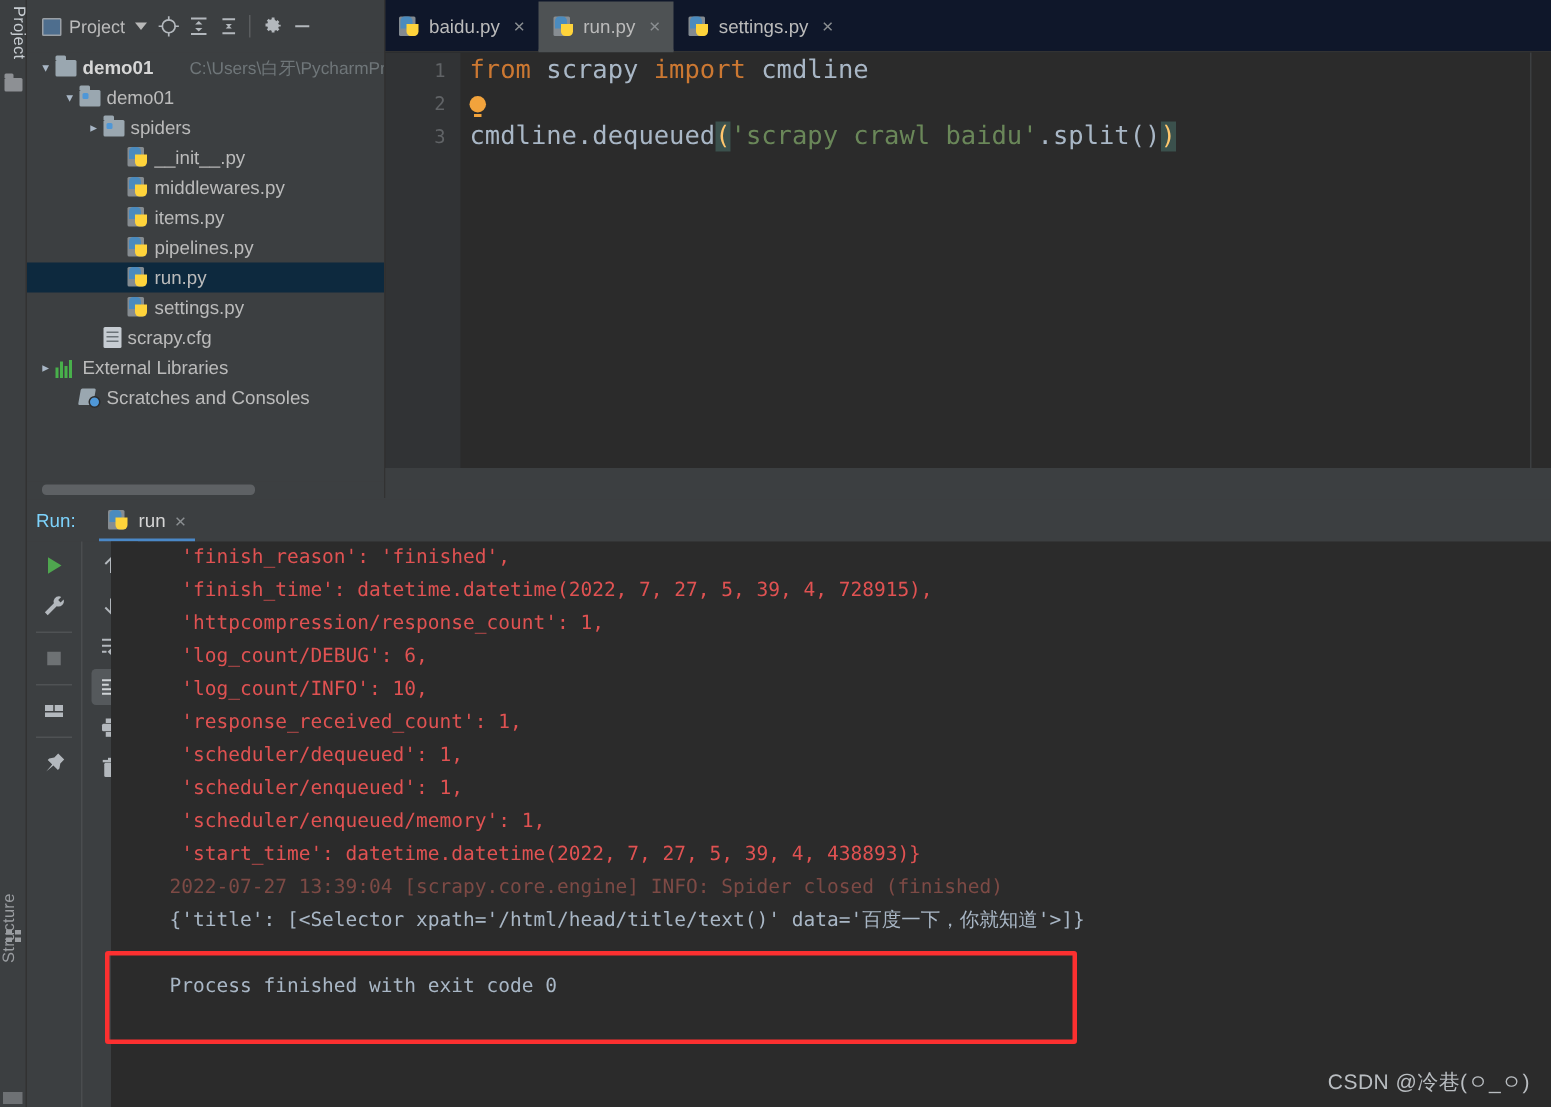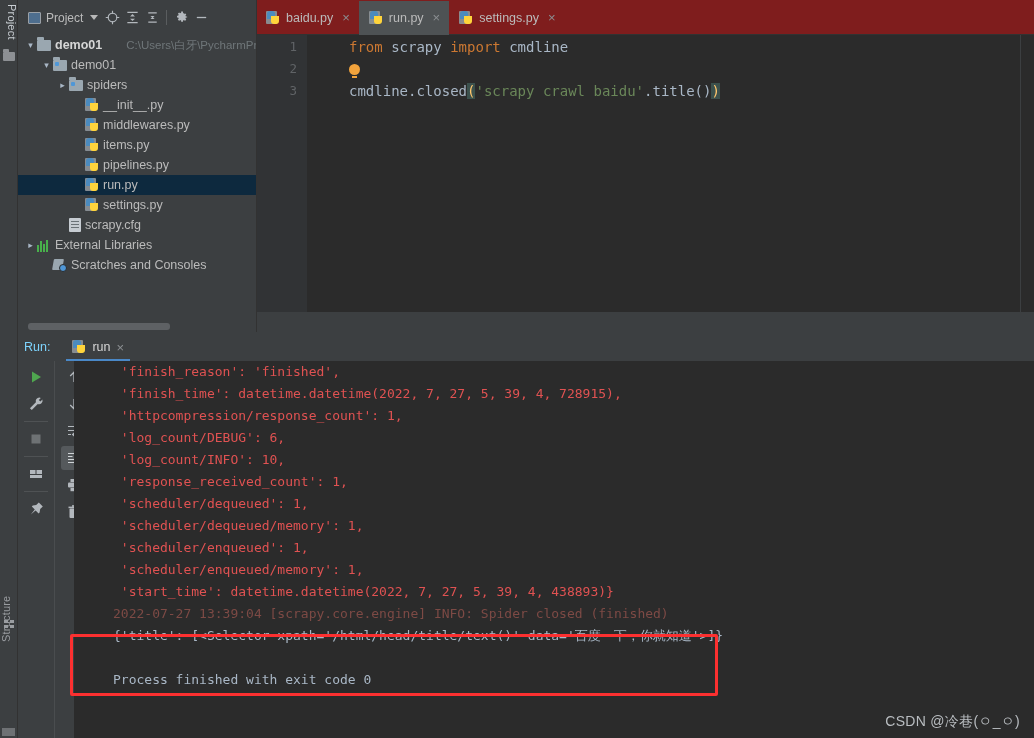--- a/index.html
+++ b/index.html
@@ -69,21 +69,21 @@
     width: 0; height: 0; border-left: 4px solid transparent;
     border-right: 4px solid transparent; border-top: 5px solid #b8b8b8;
     margin-left: 2px;
   }
   .tb-icon { width: 20px; height: 20px; display: flex; align-items: center; justify-content: center; }
   .tb-sep { width: 1px; height: 15px; background: #5a5d5f; margin: 0 4px; }
 
   
   .tabbar {
     position: absolute; left: 256px; top: 0; width: 778px; height: 35px;
-    background: #7f1d1d; display: flex; align-items: flex-end;
+    background: #0f172a; display: flex; align-items: flex-end;
     border-bottom: 1px solid #323232;
   }
   .tab {
     display: flex; align-items: center; gap: 6px; height: 33px;
     padding: 0 9px 0 10px; color: #bbbbbb; font-size: 12.5px; cursor: default;
     position: relative;
   }
   .tab.active { background: #4e5254; }
   .tab.active:after {
     content: ""; position: absolute; left: 0; right: 0; bottom: -1px;
@@ -162,21 +162,21 @@
     background: #2b2b2b; overflow: hidden;
   }
   .gutter {
     position: absolute; left: 0; top: 0; width: 50px; height: 277px;
     background: #313335; color: #606366; font-family: "DejaVu Sans Mono", monospace;
     font-size: 12.5px; text-align: right; padding-right: 10px; padding-top: 1px;
   }
   .gutter div { height: 22px; line-height: 22px; }
   .code {
     position: absolute; left: 56px; top: 1px; right: 0;
-    font-family: "DejaVu Sans Mono", monospace; font-size: 14px; margin-left: 36px;
+    font-family: "DejaVu Sans Mono", monospace; font-size: 17px;
   }
   .code .ln { height: 22px; line-height: 22px; white-space: pre; color: #a9b7c6; }
   .kw { color: #cc7832; }
   .str { color: #6a8759; }
   .pl { color: #a9b7c6; }
   .bulb {
     display: inline-block; width: 11px; height: 11px; background: #f2a33c;
     border-radius: 50%; position: relative; top: 1px;
   }
   .bulb:after {
@@ -442,21 +442,21 @@
 
   <div class="editor">
     <div class="gutter" id="gutter">
         <div>1</div>
         <div>2</div>
         <div>3</div>
       </div>
     <div class="code" id="code">
         <div class="ln"><span class="kw">from </span><span class="pl">scrapy </span><span class="kw">import </span><span class="pl">cmdline</span></div>
         <div class="ln"><span class="bulb"></span></div>
-        <div class="ln"><span class="pl">cmdline.closed</span><span class="paren-hl">(</span><span class="str">'scrapy crawl baidu'</span><span class="pl">.title</span><span class="pl">()</span><span class="paren-hl">)</span></div>
+        <div class="ln"><span class="pl">cmdline.dequeued</span><span class="paren-hl">(</span><span class="str">'scrapy crawl baidu'</span><span class="pl">.split</span><span class="pl">()</span><span class="paren-hl">)</span></div>
       </div>
   </div>
   <div class="editor-right-strip"></div>
   <div class="editor-bottom"></div>
 
   <div class="run-hdr">
     <span class="title">Run:</span>
     <div class="run-tab">
       <span class="pyicon">
           <span class="pg"></span>
@@ -545,21 +545,20 @@
   </div>
 
   <div class="console" id="console">
       <div class="cl err"> 'finish_reason': 'finished',</div>
       <div class="cl err"> 'finish_time': datetime.datetime(2022, 7, 27, 5, 39, 4, 728915),</div>
       <div class="cl err"> 'httpcompression/response_count': 1,</div>
       <div class="cl err"> 'log_count/DEBUG': 6,</div>
       <div class="cl err"> 'log_count/INFO': 10,</div>
       <div class="cl err"> 'response_received_count': 1,</div>
       <div class="cl err"> 'scheduler/dequeued': 1,</div>
-      <div class="cl err"> 'scheduler/dequeued/memory': 1,</div>
       <div class="cl err"> 'scheduler/enqueued': 1,</div>
       <div class="cl err"> 'scheduler/enqueued/memory': 1,</div>
       <div class="cl err"> 'start_time': datetime.datetime(2022, 7, 27, 5, 39, 4, 438893)}</div>
       <div class="cl faint">2022-07-27 13:39:04 [scrapy.core.engine] INFO: Spider closed (finished)</div>
       <div class="cl dim">{'title': [&lt;Selector xpath='/html/head/title/text()' data='百度一下，你就知道'&gt;]}</div>
       <div class="cl dim"></div>
       <div class="cl dim">Process finished with exit code 0</div>
     </div>
   <div class="redbox" style="border-color: rgb(252, 48, 48);"></div>
 

